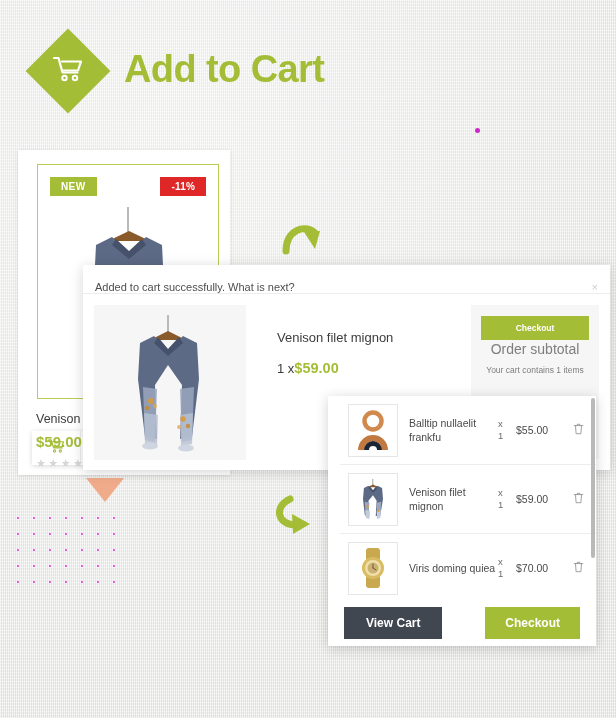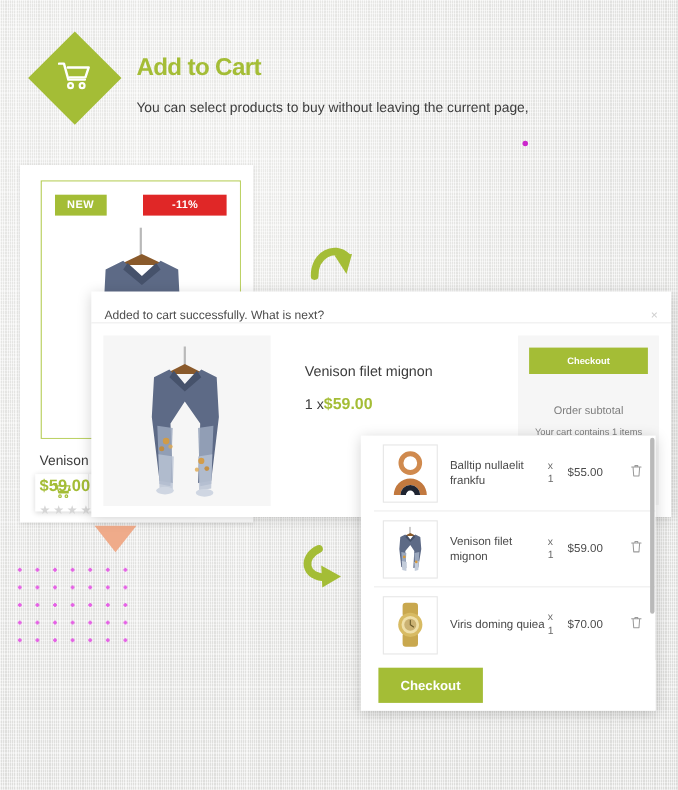--- a/index.html
+++ b/index.html
@@ -24,21 +24,21 @@
     position: absolute; left: 38px; top: 41px;
     width: 60px; height: 60px;
     background: #a4bd36;
     transform: rotate(45deg);
     display: flex; align-items: center; justify-content: center;
   }
   #diamond-badge .cart-glyph { transform: rotate(-45deg); display: block; }
 
   #title {
     position: absolute; left: 124px; top: 48px;
-    font-size: 22px; font-weight: bold; color: #a4bd36;
+    font-size: 38px; font-weight: bold; color: #a4bd36;
     letter-spacing: -0.6px;
   }
 
   #subtitle {
     position: absolute; left: 124px; top: 90px; width: 470px;
     font-size: 12.6px; line-height: 17.5px; color: #3d3d3d;
   }
 
   #magenta-dot {
     position: absolute; left: 475px; top: 128px;
@@ -62,21 +62,21 @@
   .badge-new {
     position: absolute; left: 12px; top: 12px;
     background: #a4bd36; color: #fff;
     font-size: 10px; font-weight: bold; letter-spacing: .4px;
     padding: 4px 11px;
   }
   .badge-sale {
     position: absolute; right: 12px; top: 12px;
     background: #e02727; color: #fff;
     font-size: 10px; font-weight: bold; letter-spacing: .2px;
-    padding: 4px 26px;
+    padding: 4px 11px;
   }
   #card-actions {
     position: absolute; left: 14px; bottom: 10px;
     height: 34px; width: 150px;
     background: #fff;
     box-shadow: 0 1px 5px rgba(0,0,0,.16);
     display: flex; align-items: center;
   }
   #card-actions .act {
     width: 49px; height: 34px;
@@ -144,21 +144,21 @@
   #modal-summary {
     width: 128px; background: #f6f6f6;
     padding: 11px 10px; text-align: center; flex-shrink: 0;
   }
   #summary-checkout {
     display: block; width: 100%;
     background: #a4bd36; color: #fff;
     font-size: 8.5px; font-weight: bold;
     padding: 7px 0; border: none; cursor: pointer;
   }
-  #summary-label { margin-top: 28px; font-size: 10px; color: #7e7e7e; }
+  #summary-label { margin-top: 1px; font-size: 14px; color: #7e7e7e; }
   #summary-total { margin-top: 6px; font-size: 19px; font-weight: bold; color: #333; }
   #summary-note { margin-top: 8px; font-size: 8.5px; color: #7e7e7e; }
 
   
   #cart-dropdown {
     position: absolute; left: 328px; top: 396px;
     width: 268px; height: 250px;
     background: #ffffff;
     box-shadow: 0 2px 12px rgba(0,0,0,.18);
   }
@@ -219,21 +219,20 @@
         <path d="M9 5.5h19l-3 9H10.5" stroke="#fff" stroke-width="2.2" stroke-linecap="round" stroke-linejoin="round"></path>
         <circle cx="11.5" cy="22" r="2.2" stroke="#fff" stroke-width="2"></circle>
         <circle cx="22" cy="22" r="2.2" stroke="#fff" stroke-width="2"></circle>
       </svg>
     </span>
   </div>
 
   <div id="title">Add to Cart</div>
 
   <div id="subtitle">
-    <div>You can select products to buy without leaving the current page,</div>
   </div>
 
   <div id="magenta-dot"></div>
 </div>
 
 <div id="product-card">
 
   <div id="product-image-frame">
     <svg class="scarf" width="182" height="235" viewBox="0 0 182 235">
       <rect width="182" height="235" fill="#ffffff"></rect>
@@ -416,15 +415,16 @@
         <svg width="11" height="12" viewBox="0 0 12 14" fill="none">
           <path d="M1 3h10M4.5 3V1.5h3V3M2.5 3l.7 9.5h5.6L9.5 3" stroke="#9a9a9a" stroke-width="1.1" stroke-linecap="round" stroke-linejoin="round"></path>
         </svg>
       </div>
     </div>
 
     <div id="cart-scrollbar"></div>
   </div>
 
   <div id="cart-buttons">
+    <button id="view-cart-button">View Cart</button>
     <button id="cart-checkout-button">Checkout</button>
   </div>
 </div>
 
 </body></html>

